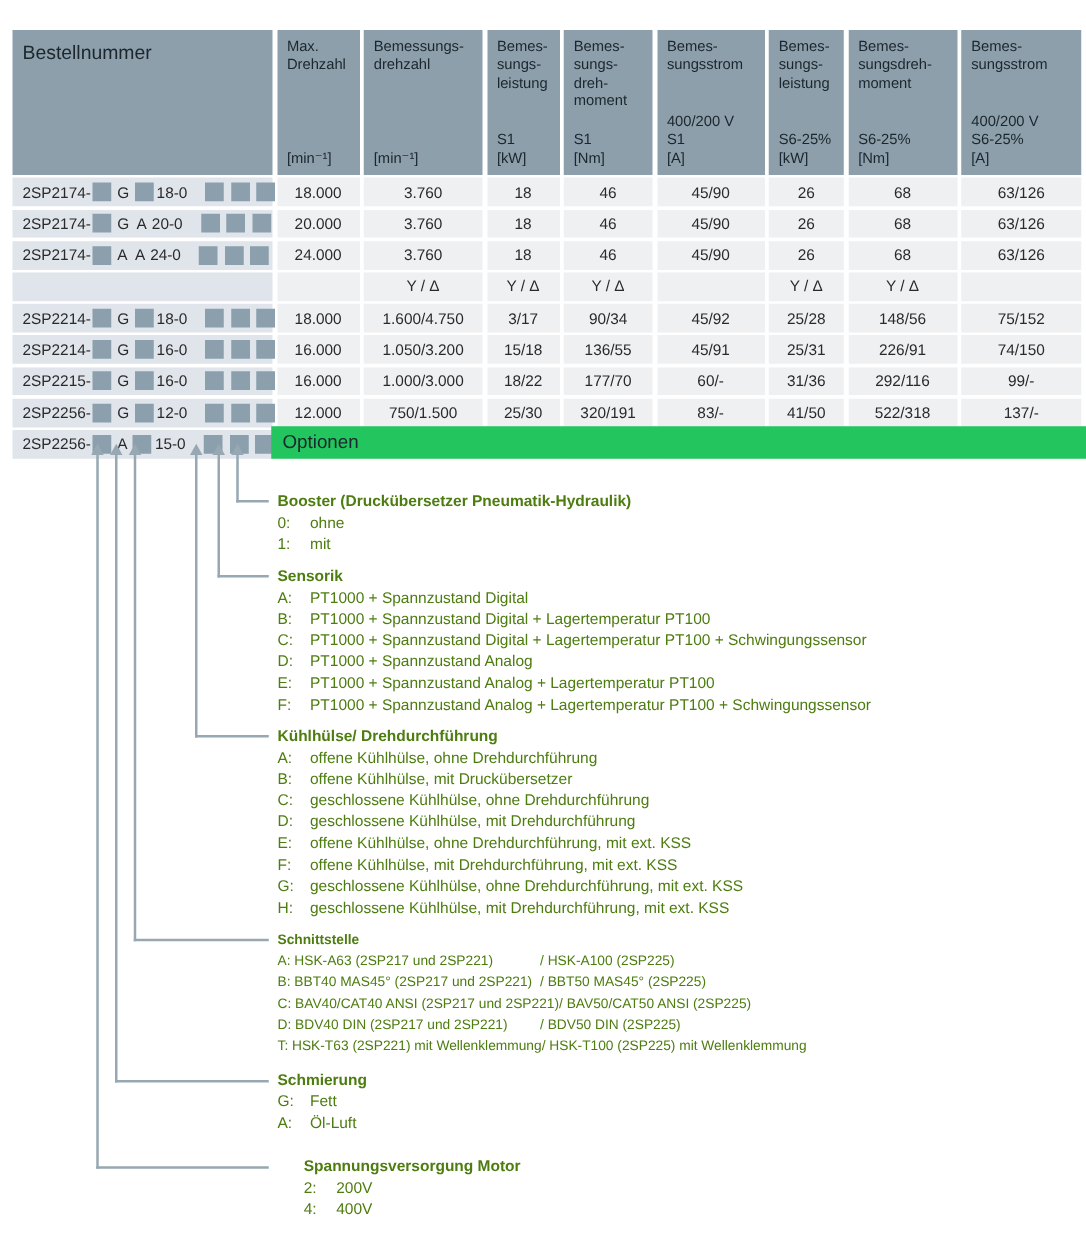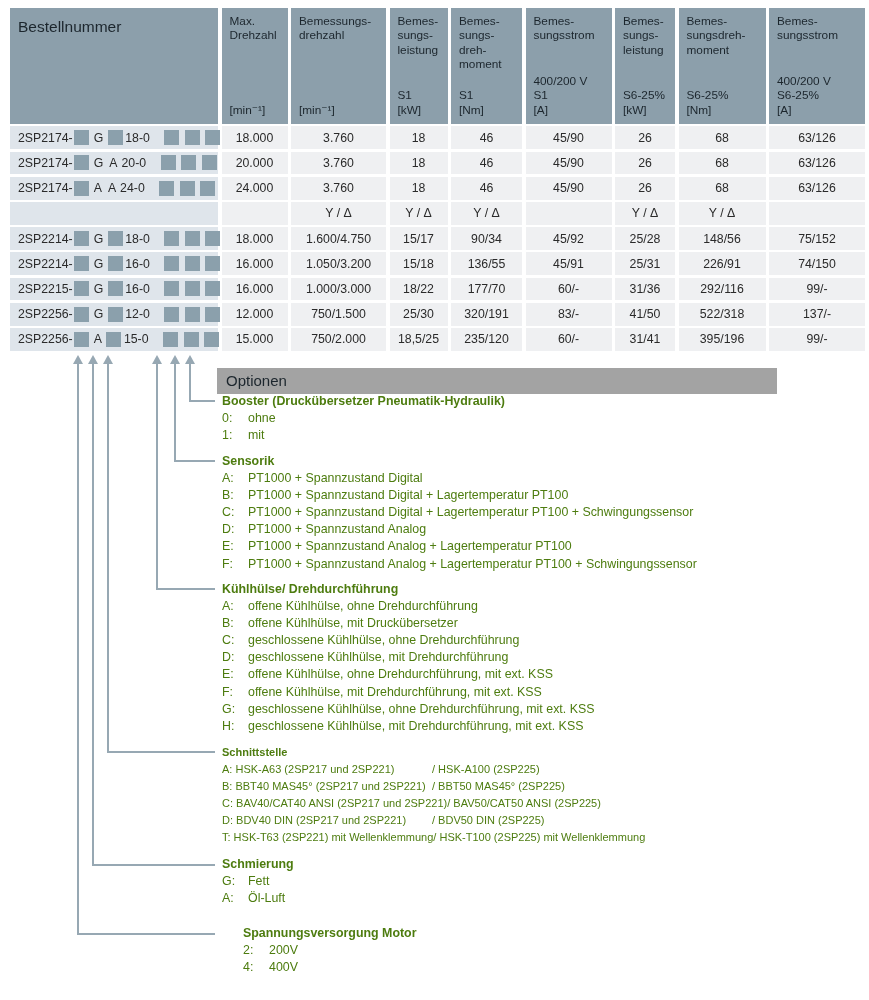--- a/index.html
+++ b/index.html
@@ -5,21 +5,21 @@
   html,body{margin:0;padding:0;}
   body{
     width:869px;height:1000px;position:relative;background:#ffffff;
     font-family:"Liberation Sans","DejaVu Sans",sans-serif;color:#1d1d1d;
     overflow:hidden;
   }
   *{box-sizing:border-box;}
 
   
   #grid{
-    position:absolute;left:10px;top:8px;
+    position:absolute;left:10px;top:24px;
     display:grid;
     grid-template-columns:208px 66px 95px 58px 71px 86px 60px 87px 96px;
     grid-template-rows:116px repeat(9,22.8px);
     column-gap:3.5px;row-gap:2.4px;
   }
   .hcell{
     background:#8c9fab;color:#1c262d;
     font-size:11.8px;line-height:14.4px;
     padding:6px 4px 7px 8px;
     display:flex;flex-direction:column;justify-content:space-between;
@@ -33,22 +33,22 @@
     background:#eff0f2;display:flex;align-items:center;justify-content:center;
     font-size:12.3px;color:#2a2a2a;
   }
   .sq{width:15px;height:15px;background:#8ba0ac;display:inline-block;margin:0 1.5px;flex:none;}
   .slotletter{margin:0 3px;}
   .ordcode{margin-left:1px;}
   .trail{margin-left:13px;display:inline-flex;gap:2.5px;}
 
   
   .opt-bar{
-    position:absolute;left:217px;top:368px;width:560px;height:26px;
-    background:#a3a3a3;color:#1c262d;font-size:15px;line-height:26px;padding-left:9px;
+    position:absolute;left:217px;top:341px;width:652px;height:26px;
+    background:#22c55e;color:#1c262d;font-size:15px;line-height:26px;padding-left:9px;
   }
   .section{
     position:absolute;left:222px;font-size:12.4px;line-height:17.1px;
     white-space:nowrap;color:#4d7c0f;
   }
   .sec-title{font-weight:bold;}
   .item .icode{display:inline-block;min-width:26px;}
   .sec-two{font-size:11px;}
   .sec-two .sch-left{display:inline-block;min-width:210px;}
 
@@ -233,21 +233,21 @@
       <span class="sq"></span>
       <span class="ordcode">18-0</span>
       <span class="trail">
         <span class="sq"></span>
         <span class="sq"></span>
         <span class="sq"></span>
       </span>
     </div>
     <div class="dcell">18.000</div>
     <div class="dcell">1.600/4.750</div>
-    <div class="dcell">15/17</div>
+    <div class="dcell">3/17</div>
     <div class="dcell">90/34</div>
     <div class="dcell">45/92</div>
     <div class="dcell">25/28</div>
     <div class="dcell">148/56</div>
     <div class="dcell">75/152</div>
     <div class="ocell">
       <span>2SP2214-</span>
       <span class="sq"></span>
       <span class="slotletter">G</span>
       <span class="sq"></span>

